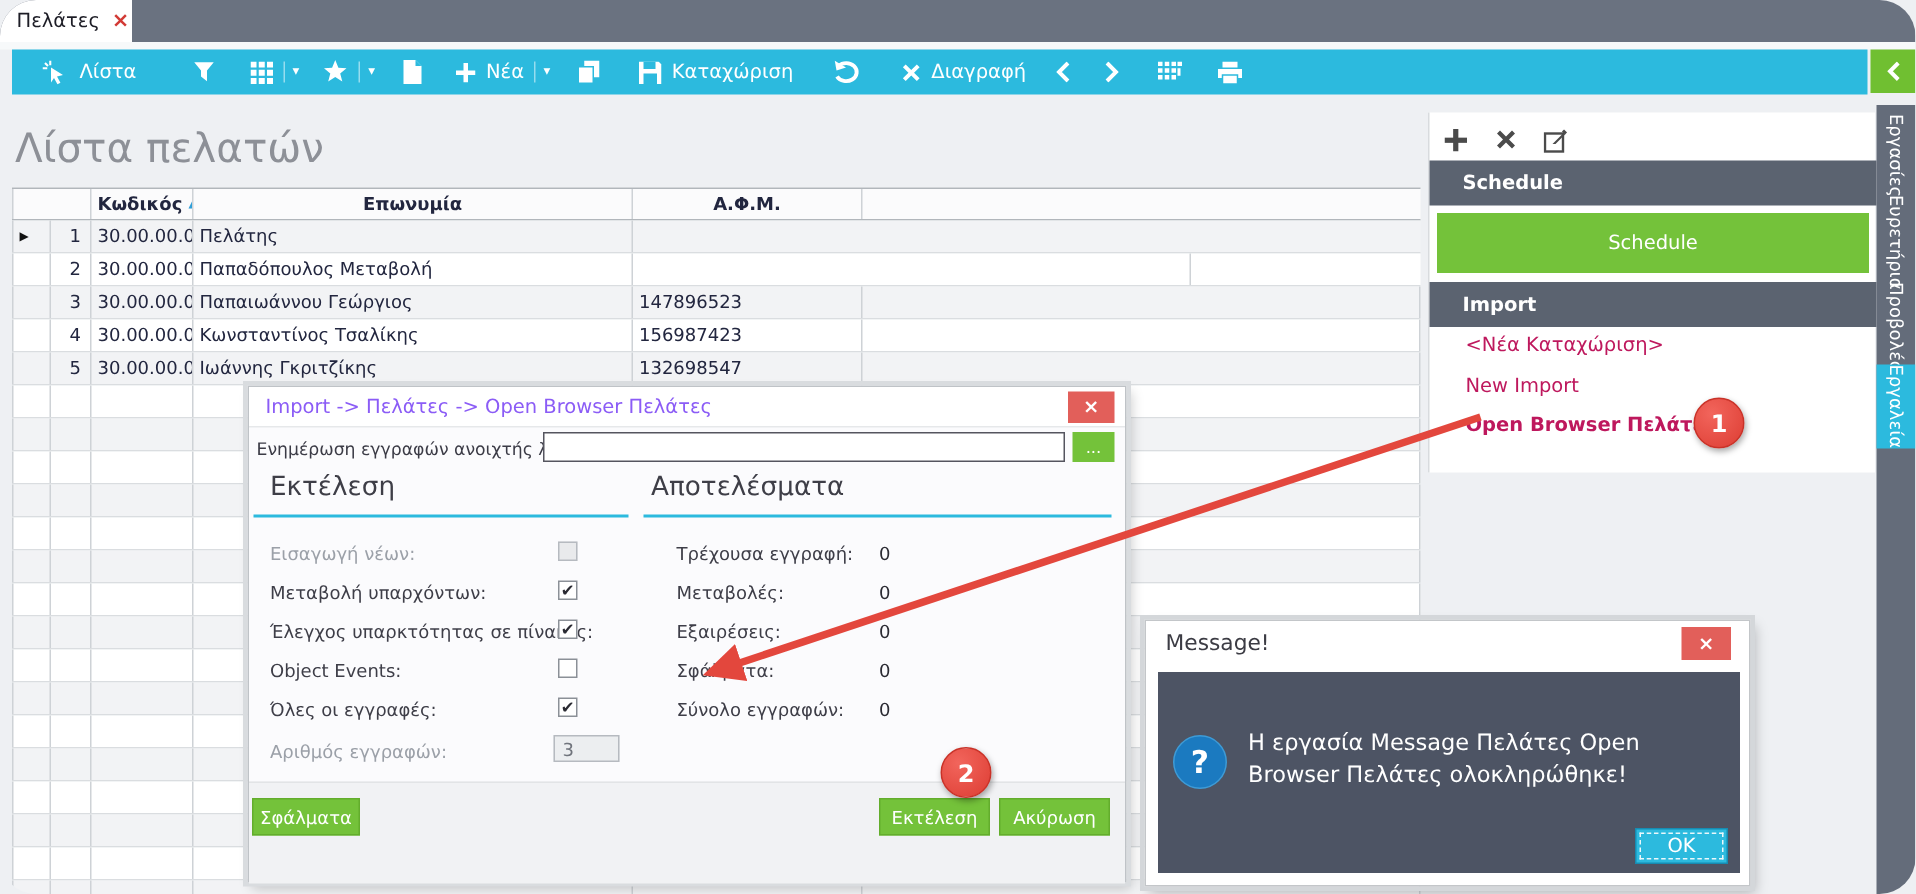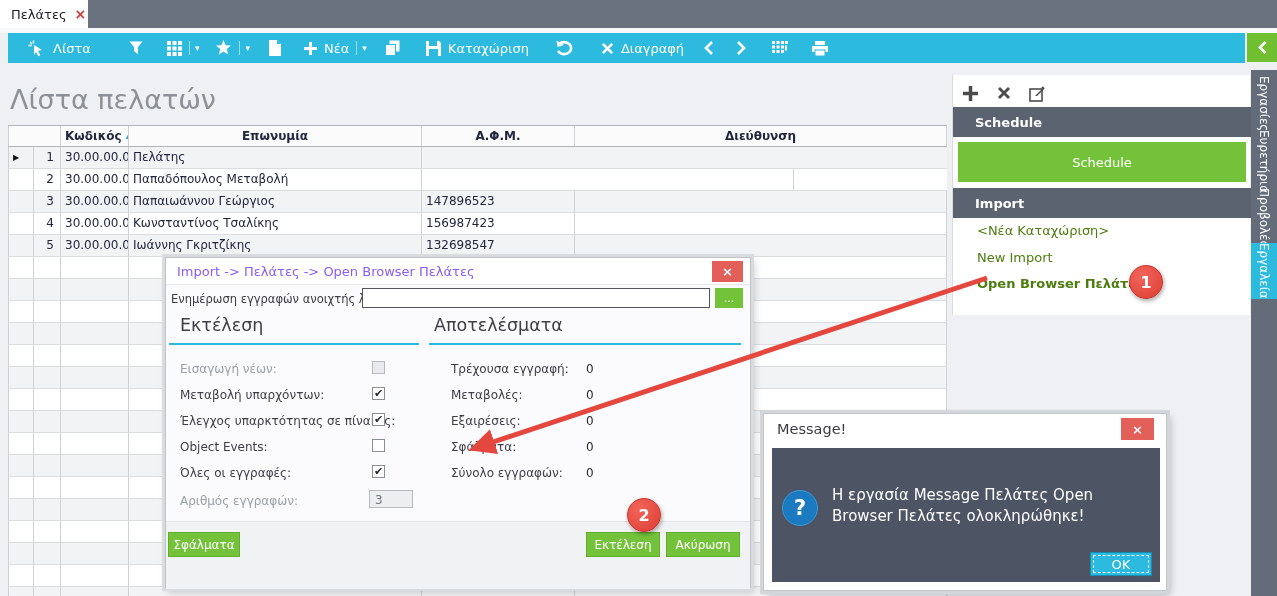--- a/index.html
+++ b/index.html
@@ -1,17 +1,17 @@
 <!DOCTYPE html>
 <html><head>
 <meta charset="utf-8">
 <style>
   html,body{margin:0;padding:0;background:#eef0f3;}
   #screen{position:relative;width:1277px;height:596px;overflow:hidden;
-    font-family:"DejaVu Sans","Liberation Sans",sans-serif;background:#eef0f3;}
+    font-family:"DejaVu Sans","Liberation Sans",sans-serif;background:#eef0f3;border-radius:24px;}
   .abs{position:absolute;box-sizing:border-box;}
   svg{display:block}
 
   
   #tabbar{left:0;top:0;width:1277px;height:28px;background:#6a7280;}
   #tab-active{left:0;top:0;width:88px;height:28px;background:#fff;display:flex;align-items:center;
     padding-left:11px;gap:8px;font-size:13px;color:#1d1d26;}
   #tab-close{color:#d23a35;font-weight:bold;font-size:14px;line-height:1;}
   #tabgap{left:0;top:28px;width:1277px;height:5px;background:#f7f9fa;}
 
@@ -45,21 +45,21 @@
   .h0{width:53px;border-left:1px solid #ced2d6;}
   #sort-arrow{color:#2f9fd8;font-size:8px;vertical-align:2px;}
 
   
   #taskpanel{left:952px;top:75px;width:298px;height:240px;background:#fff;border-left:1px solid #d8dbde;z-index:2;}
   .picon{position:absolute;top:11px;}
   .pbar{position:absolute;left:0;width:298px;height:30px;background:#5b6370;color:#fff;font-size:13px;
     font-weight:bold;display:flex;align-items:center;padding-left:22px;box-sizing:border-box;}
   #schedule-btn{position:absolute;left:5px;top:67px;width:288px;height:40px;background:#74c23a;color:#fff;
     font-size:13px;display:flex;align-items:center;justify-content:center;}
-  .pitem{position:absolute;left:24px;font-size:13px;color:#4d7c0f;white-space:nowrap;}
+  .pitem{position:absolute;left:24px;font-size:13px;color:#be185d;white-space:nowrap;}
 
   
   #vtabs{left:1251px;top:70px;width:26px;height:526px;background:#646c7a;z-index:2;}
   .vtab{position:absolute;left:0;width:26px;display:flex;align-items:center;justify-content:center;
     color:#fff;font-size:12px;}
   .vtab span{writing-mode:vertical-rl;}
   .vtab.active{background:#2cbade;}
 
   
   #dialog{left:165px;top:257px;width:586px;height:331px;background:#fbfbfd;border:1px solid #bfc3c7;
@@ -245,21 +245,20 @@
 
   <div id="page-title" class="abs">Λίστα πελατών</div>
 
   <div id="grid" class="abs">
     <div id="ghead">
       <div class="tcell h0 hc"></div>
       <div class="tcell c2 hc"><span>Κωδικός</span>
         <span id="sort-arrow">▲</span></div>
       <div class="tcell c3 hc">Επωνυμία</div>
       <div class="tcell c4 hc">Α.Φ.Μ.</div>
-      <div class="tcell c5 hc">Διεύθυνση</div>
     </div>
     <div id="gbody">
         <div class="trow alt">
           <div class="tcell c0">▶</div>
           <div class="tcell c1">1</div>
           <div class="tcell c2">30.00.00.000</div>
           <div class="tcell c3">Πελάτης</div>
         </div>
         <div class="trow">
           <div class="tcell c0"></div>

